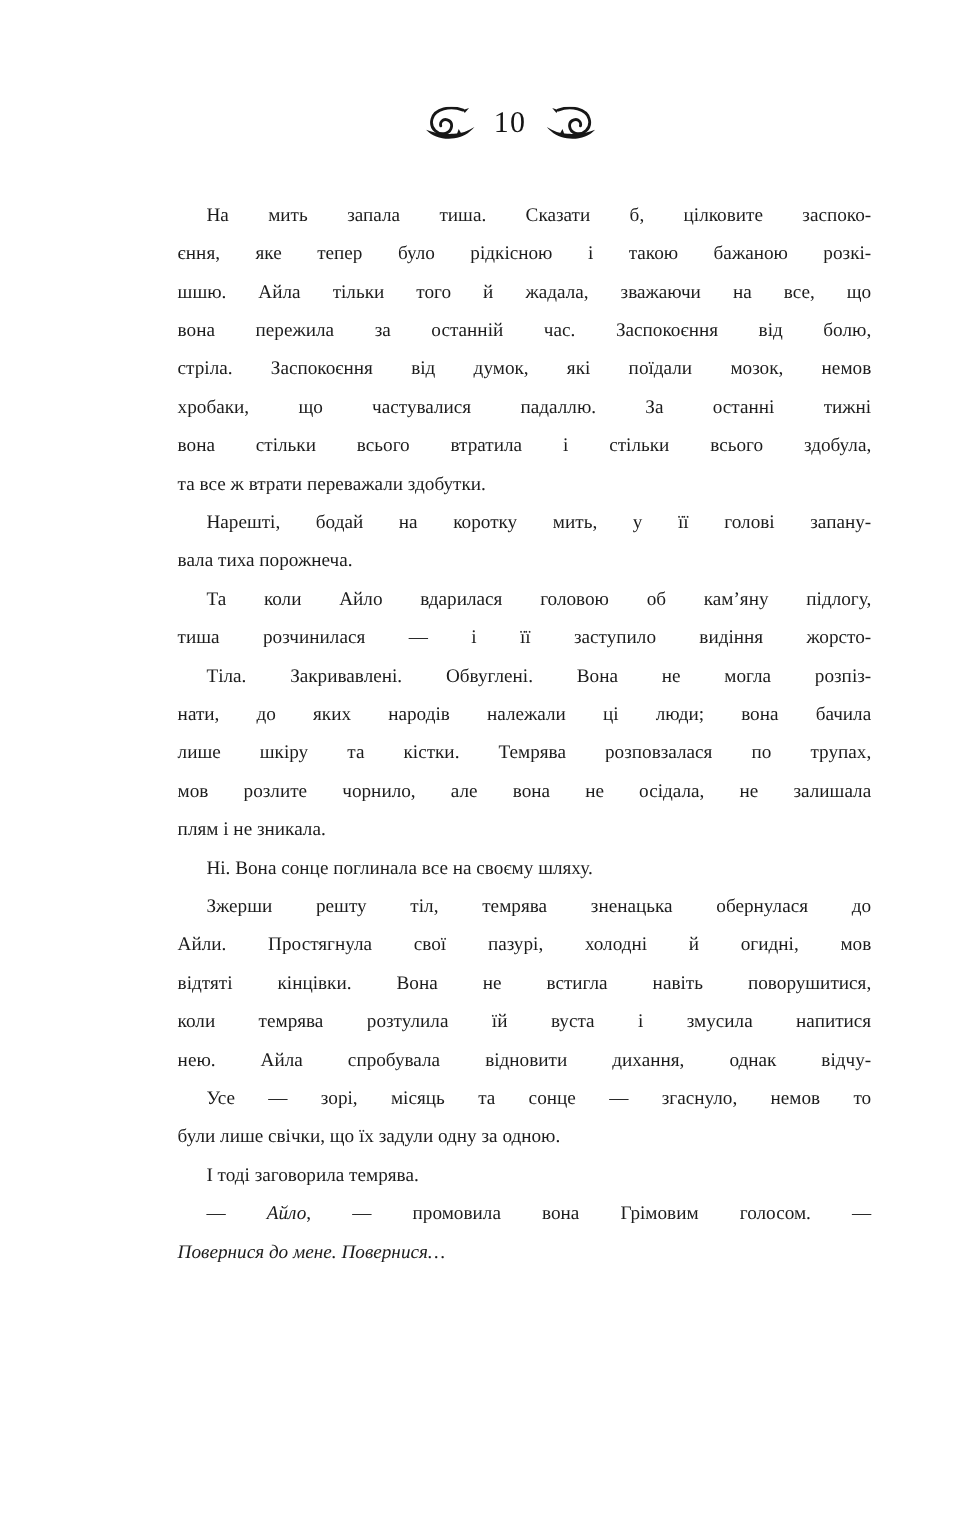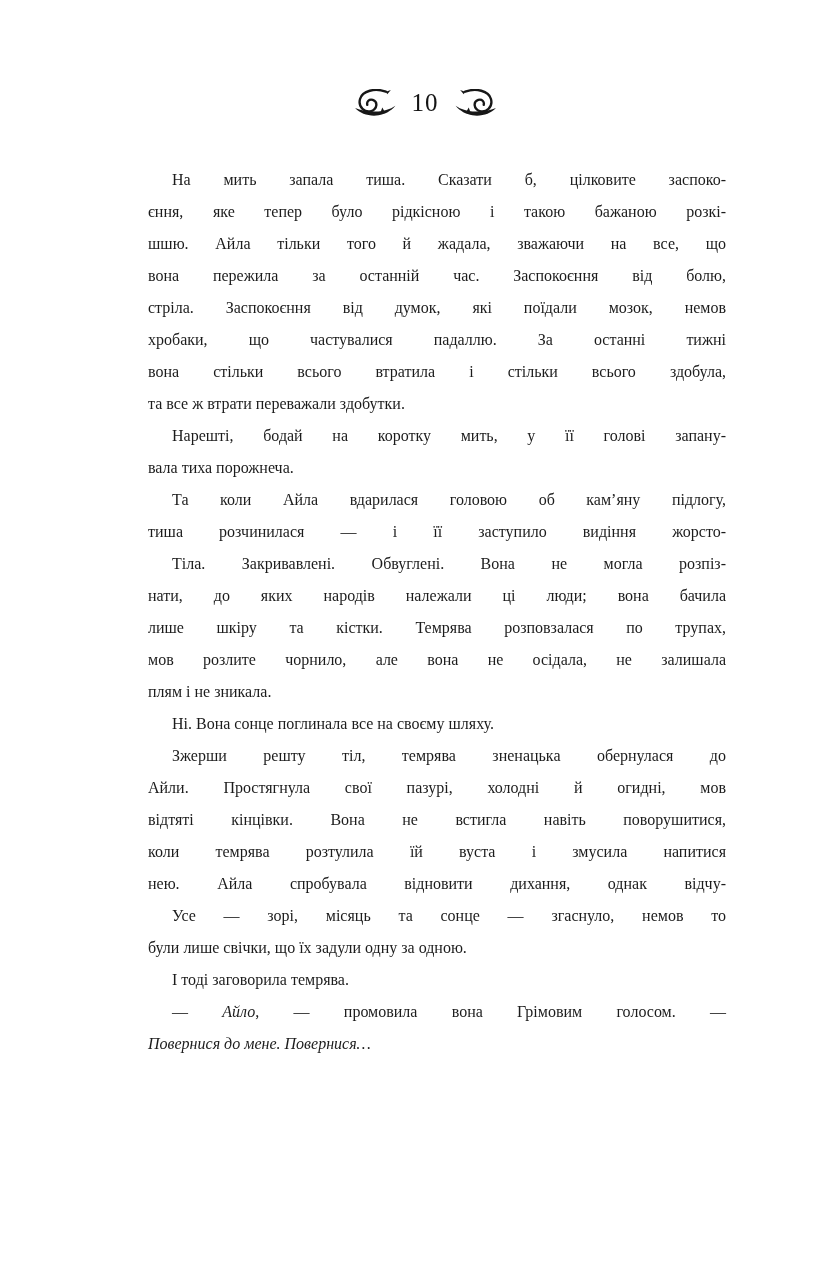--- a/index.html
+++ b/index.html
@@ -93,21 +93,21 @@
       <div class="line first"><span>На мить запала тиша. Сказати б, цілковите заспоко-</span></div>
       <div class="line"><span>єння, яке тепер було рідкісною і такою бажаною розкі-</span></div>
       <div class="line"><span>шшю. Айла тільки того й жадала, зважаючи на все, що</span></div>
       <div class="line"><span>вона пережила за останній час. Заспокоєння від болю,</span></div>
       <div class="line"><span>стріла. Заспокоєння від думок, які поїдали мозок, немов</span></div>
       <div class="line"><span>хробаки, що частувалися падаллю. За останні тижні</span></div>
       <div class="line"><span>вона стільки всього втратила і стільки всього здобула,</span></div>
       <div class="line para-end"><span>та все ж втрати переважали здобутки.</span></div>
       <div class="line first"><span>Нарешті, бодай на коротку мить, у її голові запану-</span></div>
       <div class="line para-end"><span>вала тиха порожнеча.</span></div>
-      <div class="line first"><span>Та коли Айла вдарилася головою об кам’яну підлогу,</span></div>
+      <div class="line first"><span>Та коли Айло вдарилася головою об кам’яну підлогу,</span></div>
       <div class="line"><span>тиша розчинилася — і її заступило видіння жорсто-</span></div>
       <div class="line first"><span>Тіла. Закривавлені. Обвуглені. Вона не могла розпіз-</span></div>
       <div class="line"><span>нати, до яких народів належали ці люди; вона бачила</span></div>
       <div class="line"><span>лише шкіру та кістки. Темрява розповзалася по трупах,</span></div>
       <div class="line"><span>мов розлите чорнило, але вона не осідала, не залишала</span></div>
       <div class="line para-end"><span>плям і не зникала.</span></div>
       <div class="line first para-end"><span>Ні. Вона сонце поглинала все на своєму шляху.</span></div>
       <div class="line first"><span>Зжерши решту тіл, темрява зненацька обернулася до</span></div>
       <div class="line"><span>Айли. Простягнула свої пазурі, холодні й огидні, мов</span></div>
       <div class="line"><span>відтяті кінцівки. Вона не встигла навіть поворушитися,</span></div>

